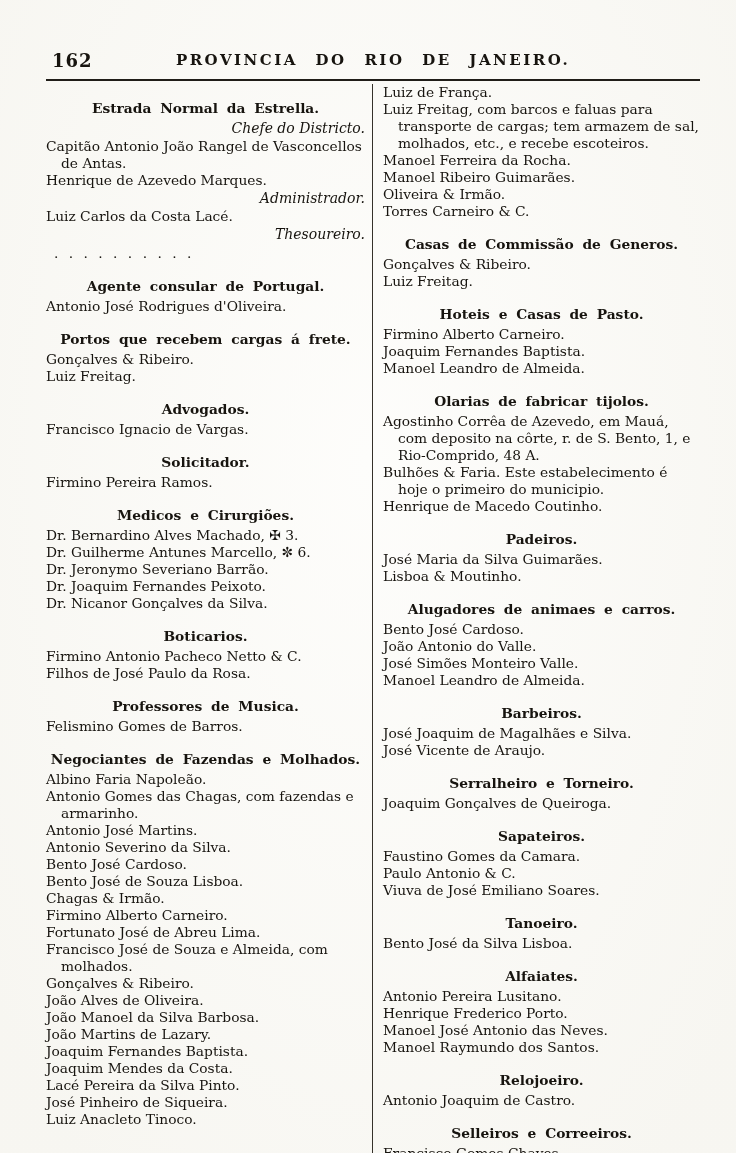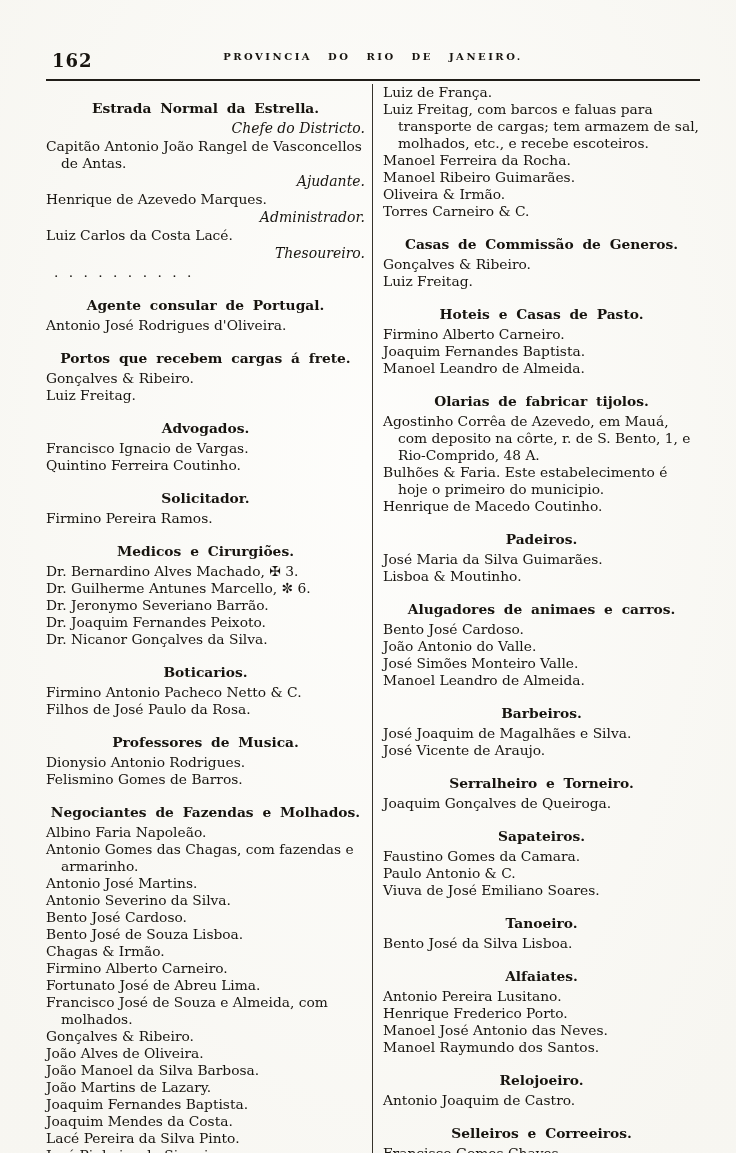--- a/index.html
+++ b/index.html
@@ -28,21 +28,21 @@
     position: absolute;
     left: 6px;
     top: 2px;
     font-weight: bold;
     font-size: 18px;
     letter-spacing: 1px;
   }
   .title {
     margin: 0;
     text-align: center;
-    font-size: 10px;
+    font-size: 15px;
     font-weight: bold;
     letter-spacing: 2.5px;
     word-spacing: 10px;
     padding-top: 3px;
   }
   .header-rule {
     border: none;
     border-top: 2px solid #201d18;
     margin: 5px 0 3px 0;
   }
@@ -97,47 +97,44 @@
   <div class="header">
     <span class="page-num">162</span>
     <h1 class="title">PROVINCIA DO RIO DE JANEIRO.</h1>
   </div>
   <hr class="header-rule">
   <div class="columns">
     <div class="col left" id="left-col">
         <div class="h-bold">Estrada Normal da Estrella.</div>
         <div class="h-italic">Chefe do Districto.</div>
         <div class="entry">Capitão Antonio João Rangel de Vasconcellos de Antas.</div>
-        <div class="h-italic">Ajudante.</div>
         <div class="entry">Henrique de Azevedo Marques.</div>
         <div class="h-italic">Administrador.</div>
         <div class="entry">Luiz Carlos da Costa Lacé.</div>
         <div class="h-italic">Thesoureiro.</div>
         <div class="dots">. . . . . . . . . .</div>
         <div class="h-bold">Agente consular de Portugal.</div>
         <div class="entry">Antonio José Rodrigues d'Oliveira.</div>
         <div class="h-bold">Portos que recebem cargas á frete.</div>
         <div class="entry">Gonçalves &amp; Ribeiro.</div>
         <div class="entry">Luiz Freitag.</div>
         <div class="h-bold">Advogados.</div>
         <div class="entry">Francisco Ignacio de Vargas.</div>
-        <div class="entry">Quintino Ferreira Coutinho.</div>
         <div class="h-bold">Solicitador.</div>
         <div class="entry">Firmino Pereira Ramos.</div>
         <div class="h-bold">Medicos e Cirurgiões.</div>
         <div class="entry">Dr. Bernardino Alves Machado, ✠ 3.</div>
         <div class="entry">Dr. Guilherme Antunes Marcello, ✼ 6.</div>
         <div class="entry">Dr. Jeronymo Severiano Barrão.</div>
         <div class="entry">Dr. Joaquim Fernandes Peixoto.</div>
         <div class="entry">Dr. Nicanor Gonçalves da Silva.</div>
         <div class="h-bold">Boticarios.</div>
         <div class="entry">Firmino Antonio Pacheco Netto &amp; C.</div>
         <div class="entry">Filhos de José Paulo da Rosa.</div>
         <div class="h-bold">Professores de Musica.</div>
-        <div class="entry">Dionysio Antonio Rodrigues.</div>
         <div class="entry">Felismino Gomes de Barros.</div>
         <div class="h-bold">Negociantes de Fazendas e Molhados.</div>
         <div class="entry">Albino Faria Napoleão.</div>
         <div class="entry">Antonio Gomes das Chagas, com fazendas e armarinho.</div>
         <div class="entry">Antonio José Martins.</div>
         <div class="entry">Antonio Severino da Silva.</div>
         <div class="entry">Bento José Cardoso.</div>
         <div class="entry">Bento José de Souza Lisboa.</div>
         <div class="entry">Chagas &amp; Irmão.</div>
         <div class="entry">Firmino Alberto Carneiro.</div>

